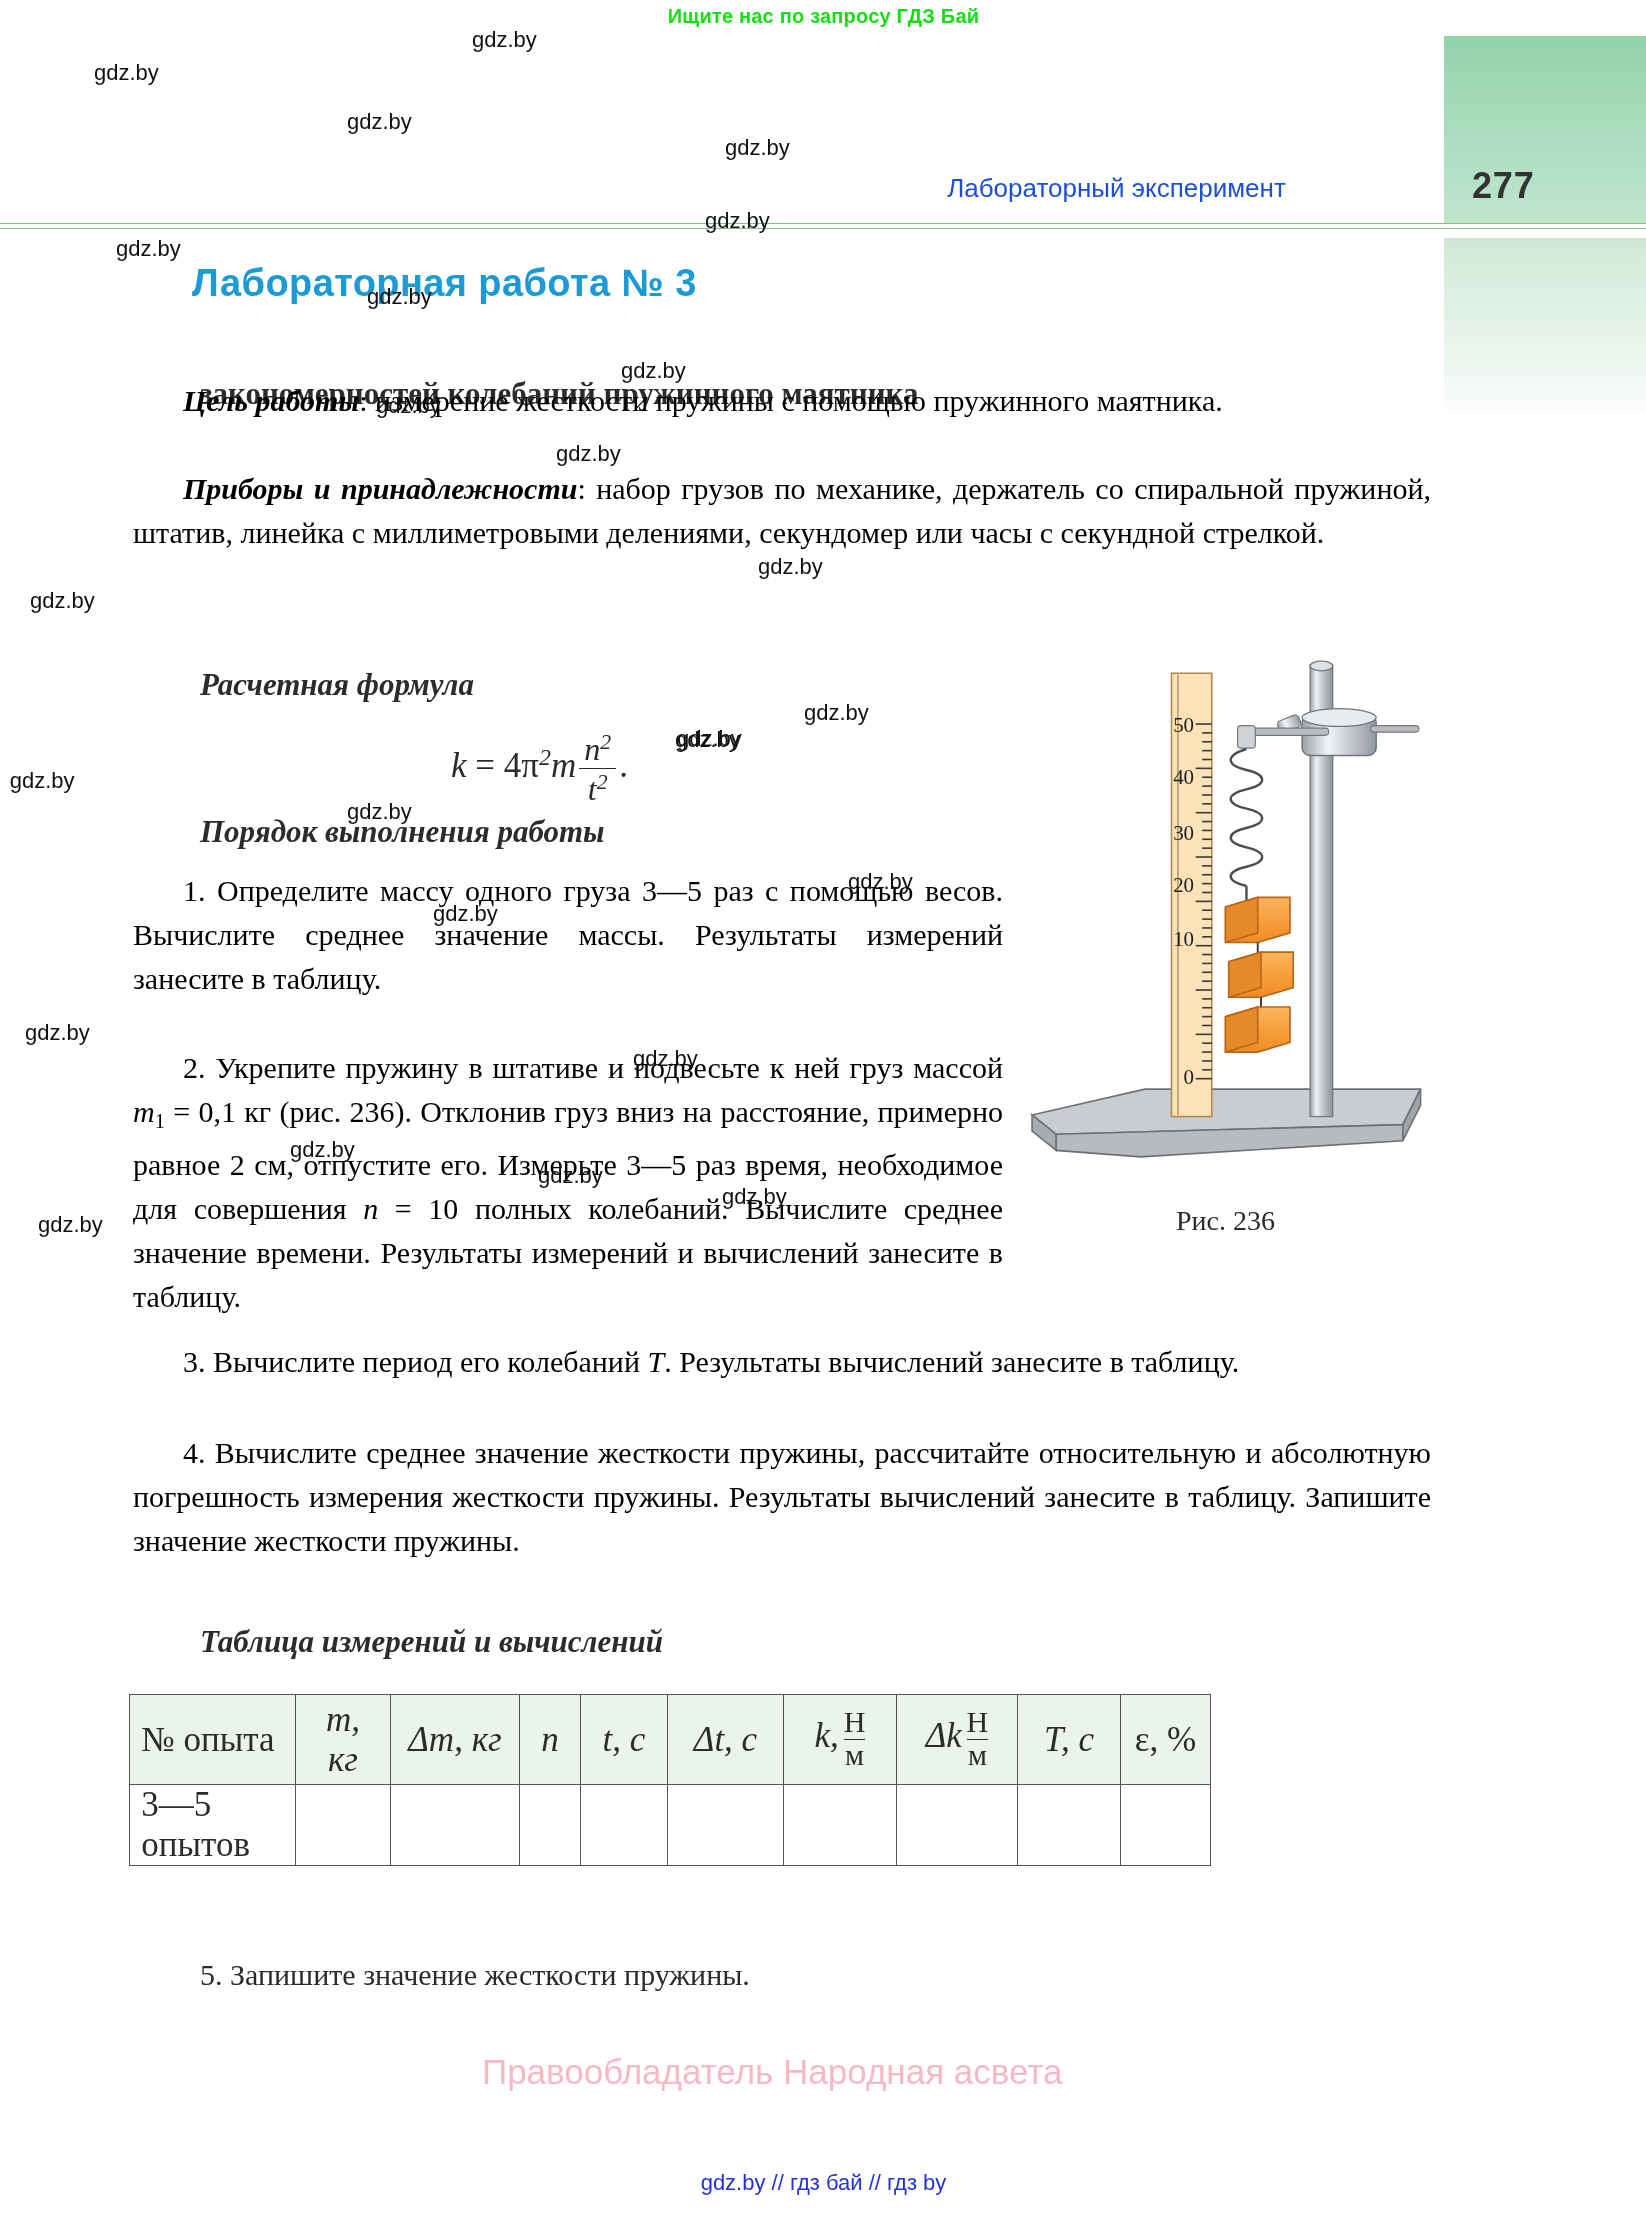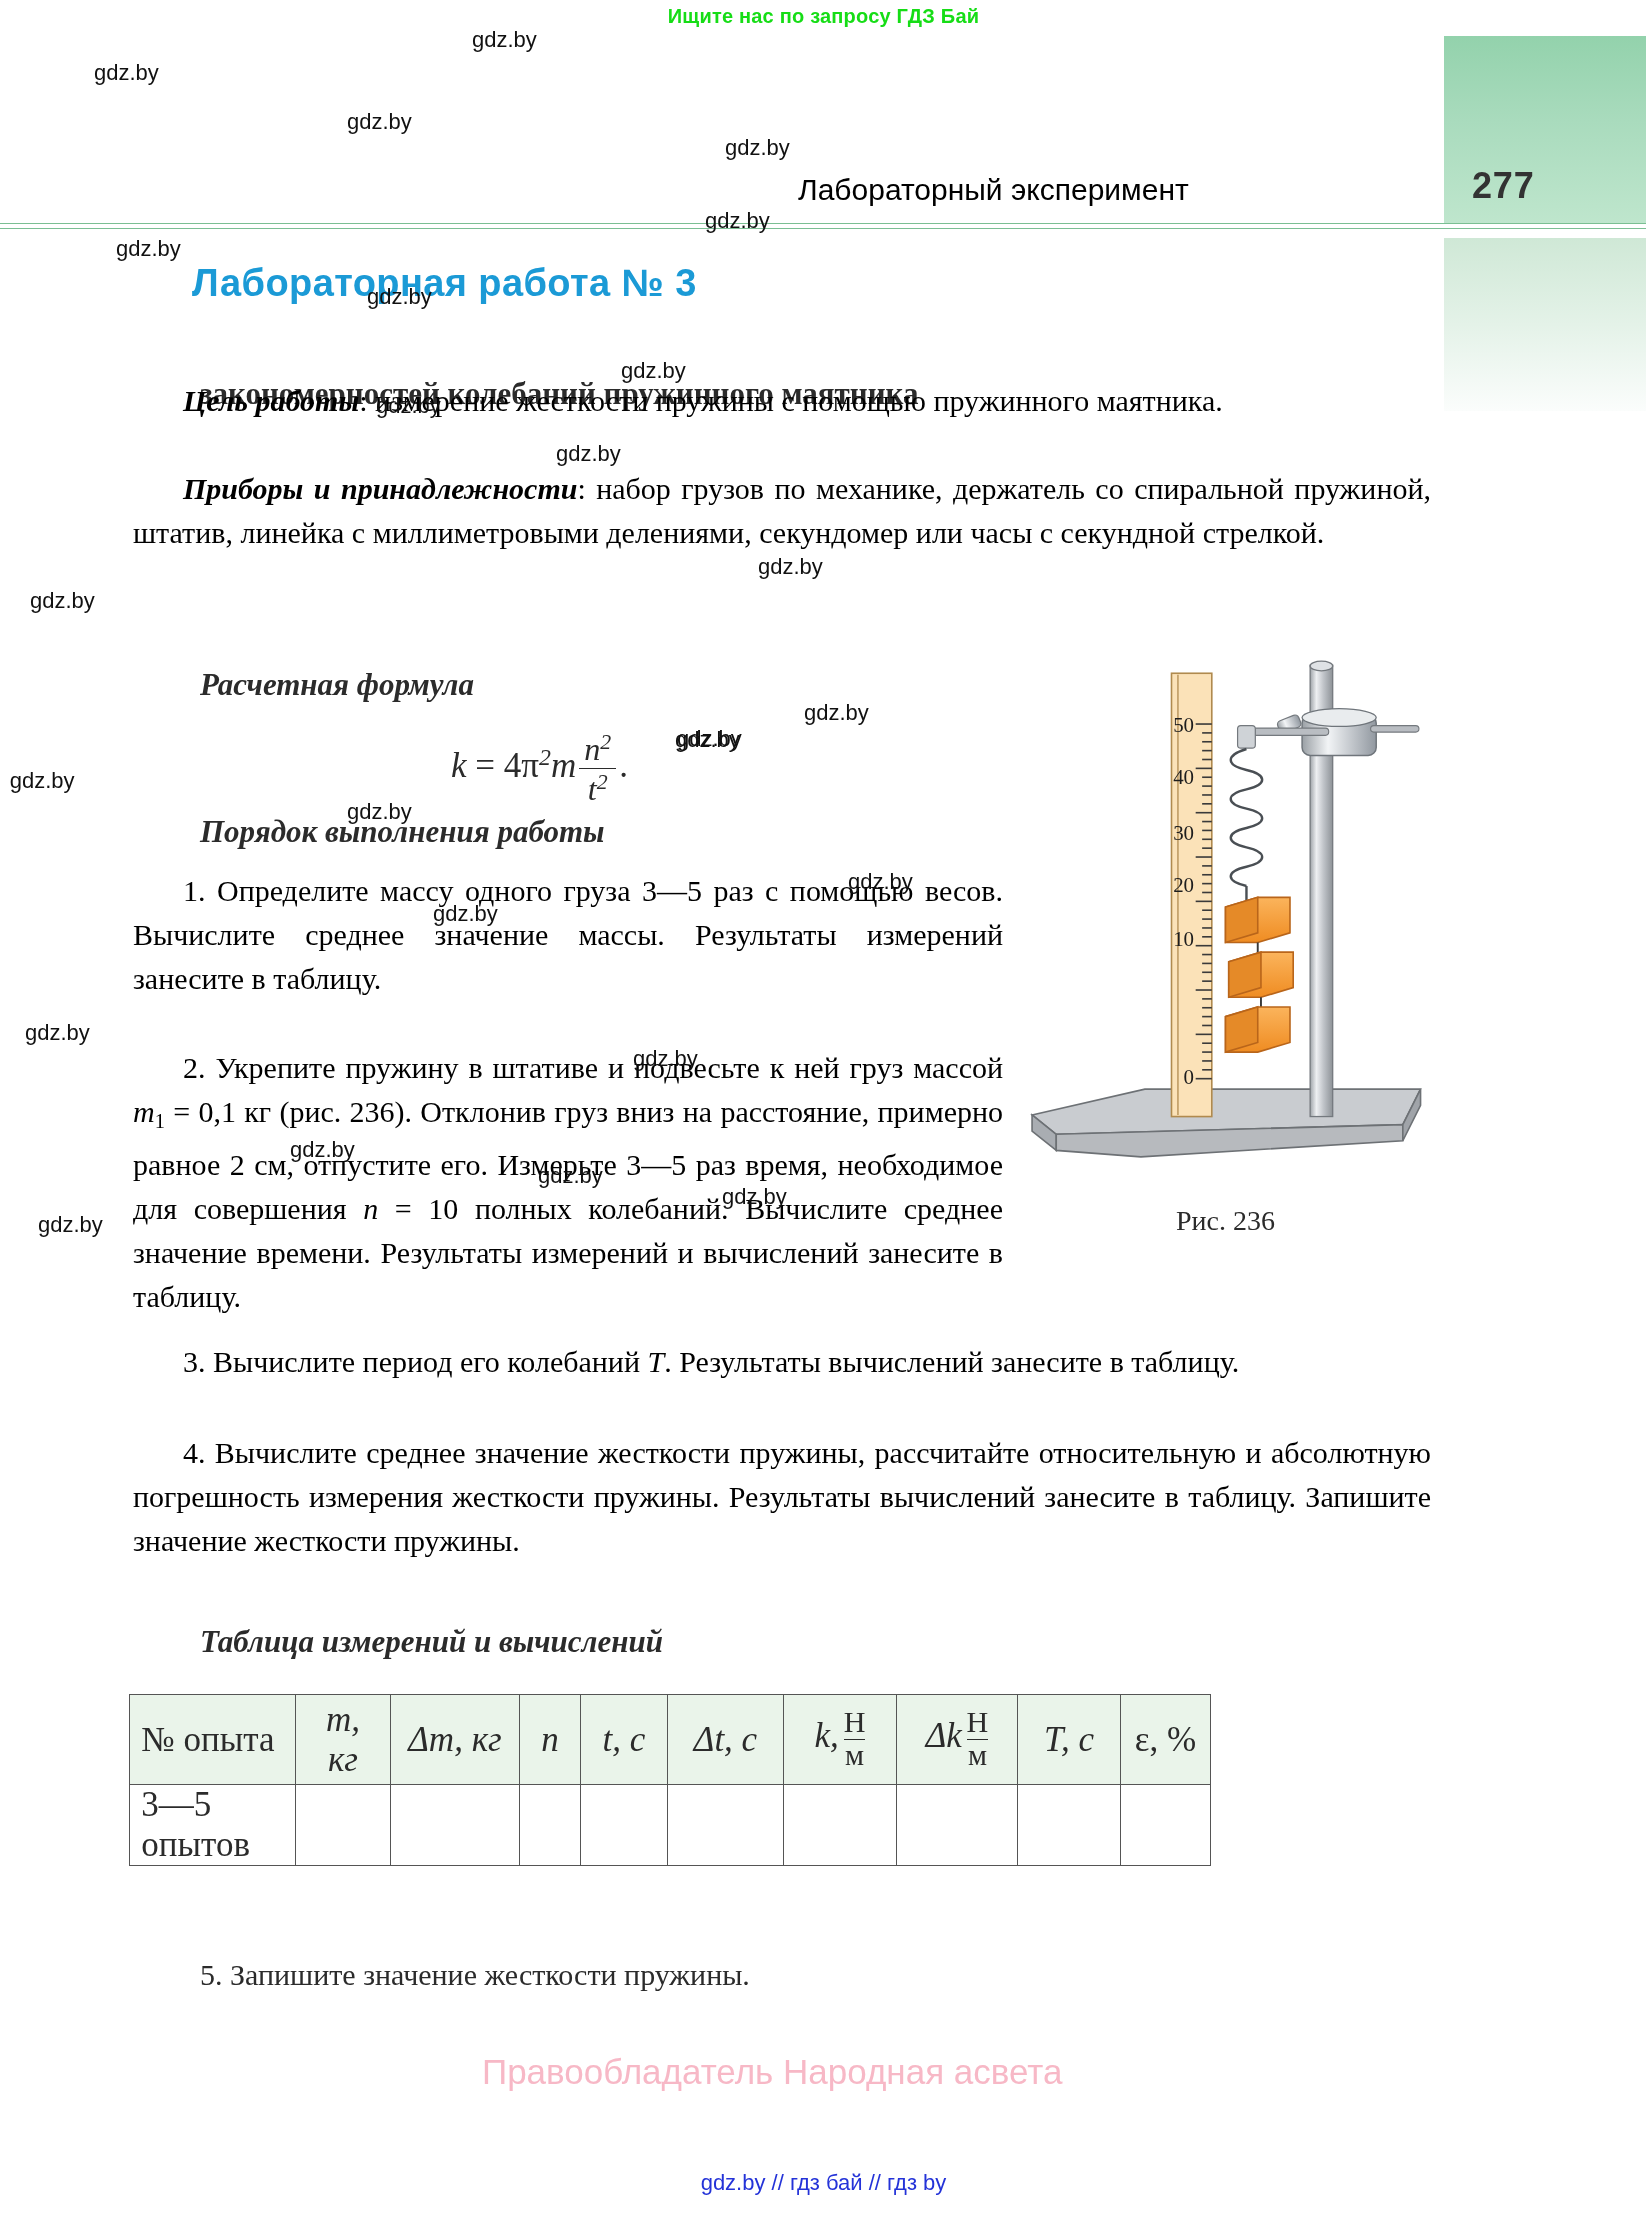--- a/index.html
+++ b/index.html
@@ -23,23 +23,23 @@
   .green-bottom{
     position:absolute;left:1444px;top:238px;width:202px;height:173px;
     background:linear-gradient(to bottom,#cfe8d6 0%,#e4f2e8 50%,#fbfdfc 100%);
   }
   .pagenum{
     position:absolute;left:1472px;top:165px;
     font-family:"Liberation Sans", sans-serif;
     font-size:36px;font-weight:bold;color:#333333;letter-spacing:0.8px;
   }
   .runhead{
-    position:absolute;left:798px;top:173px;width:637px;text-align:left;
-    font-family:"Liberation Sans", sans-serif;
-    font-size:30px;color:#000000;
+    position:absolute;left:798px;top:173px;width:637px;text-align:center;
+    font-family:"Liberation Sans", sans-serif;
+    font-size:26px;color:#1d4ed8;
   }
   .rule{
     position:absolute;left:0;top:223px;width:1647px;height:4px;
     border-top:1.6px solid #7bbf93;border-bottom:1.6px solid #7bbf93;
     background:#ffffff;
   }
   
   .lab-title{
     position:absolute;left:192px;top:262px;
     font-family:"Liberation Sans", sans-serif;

